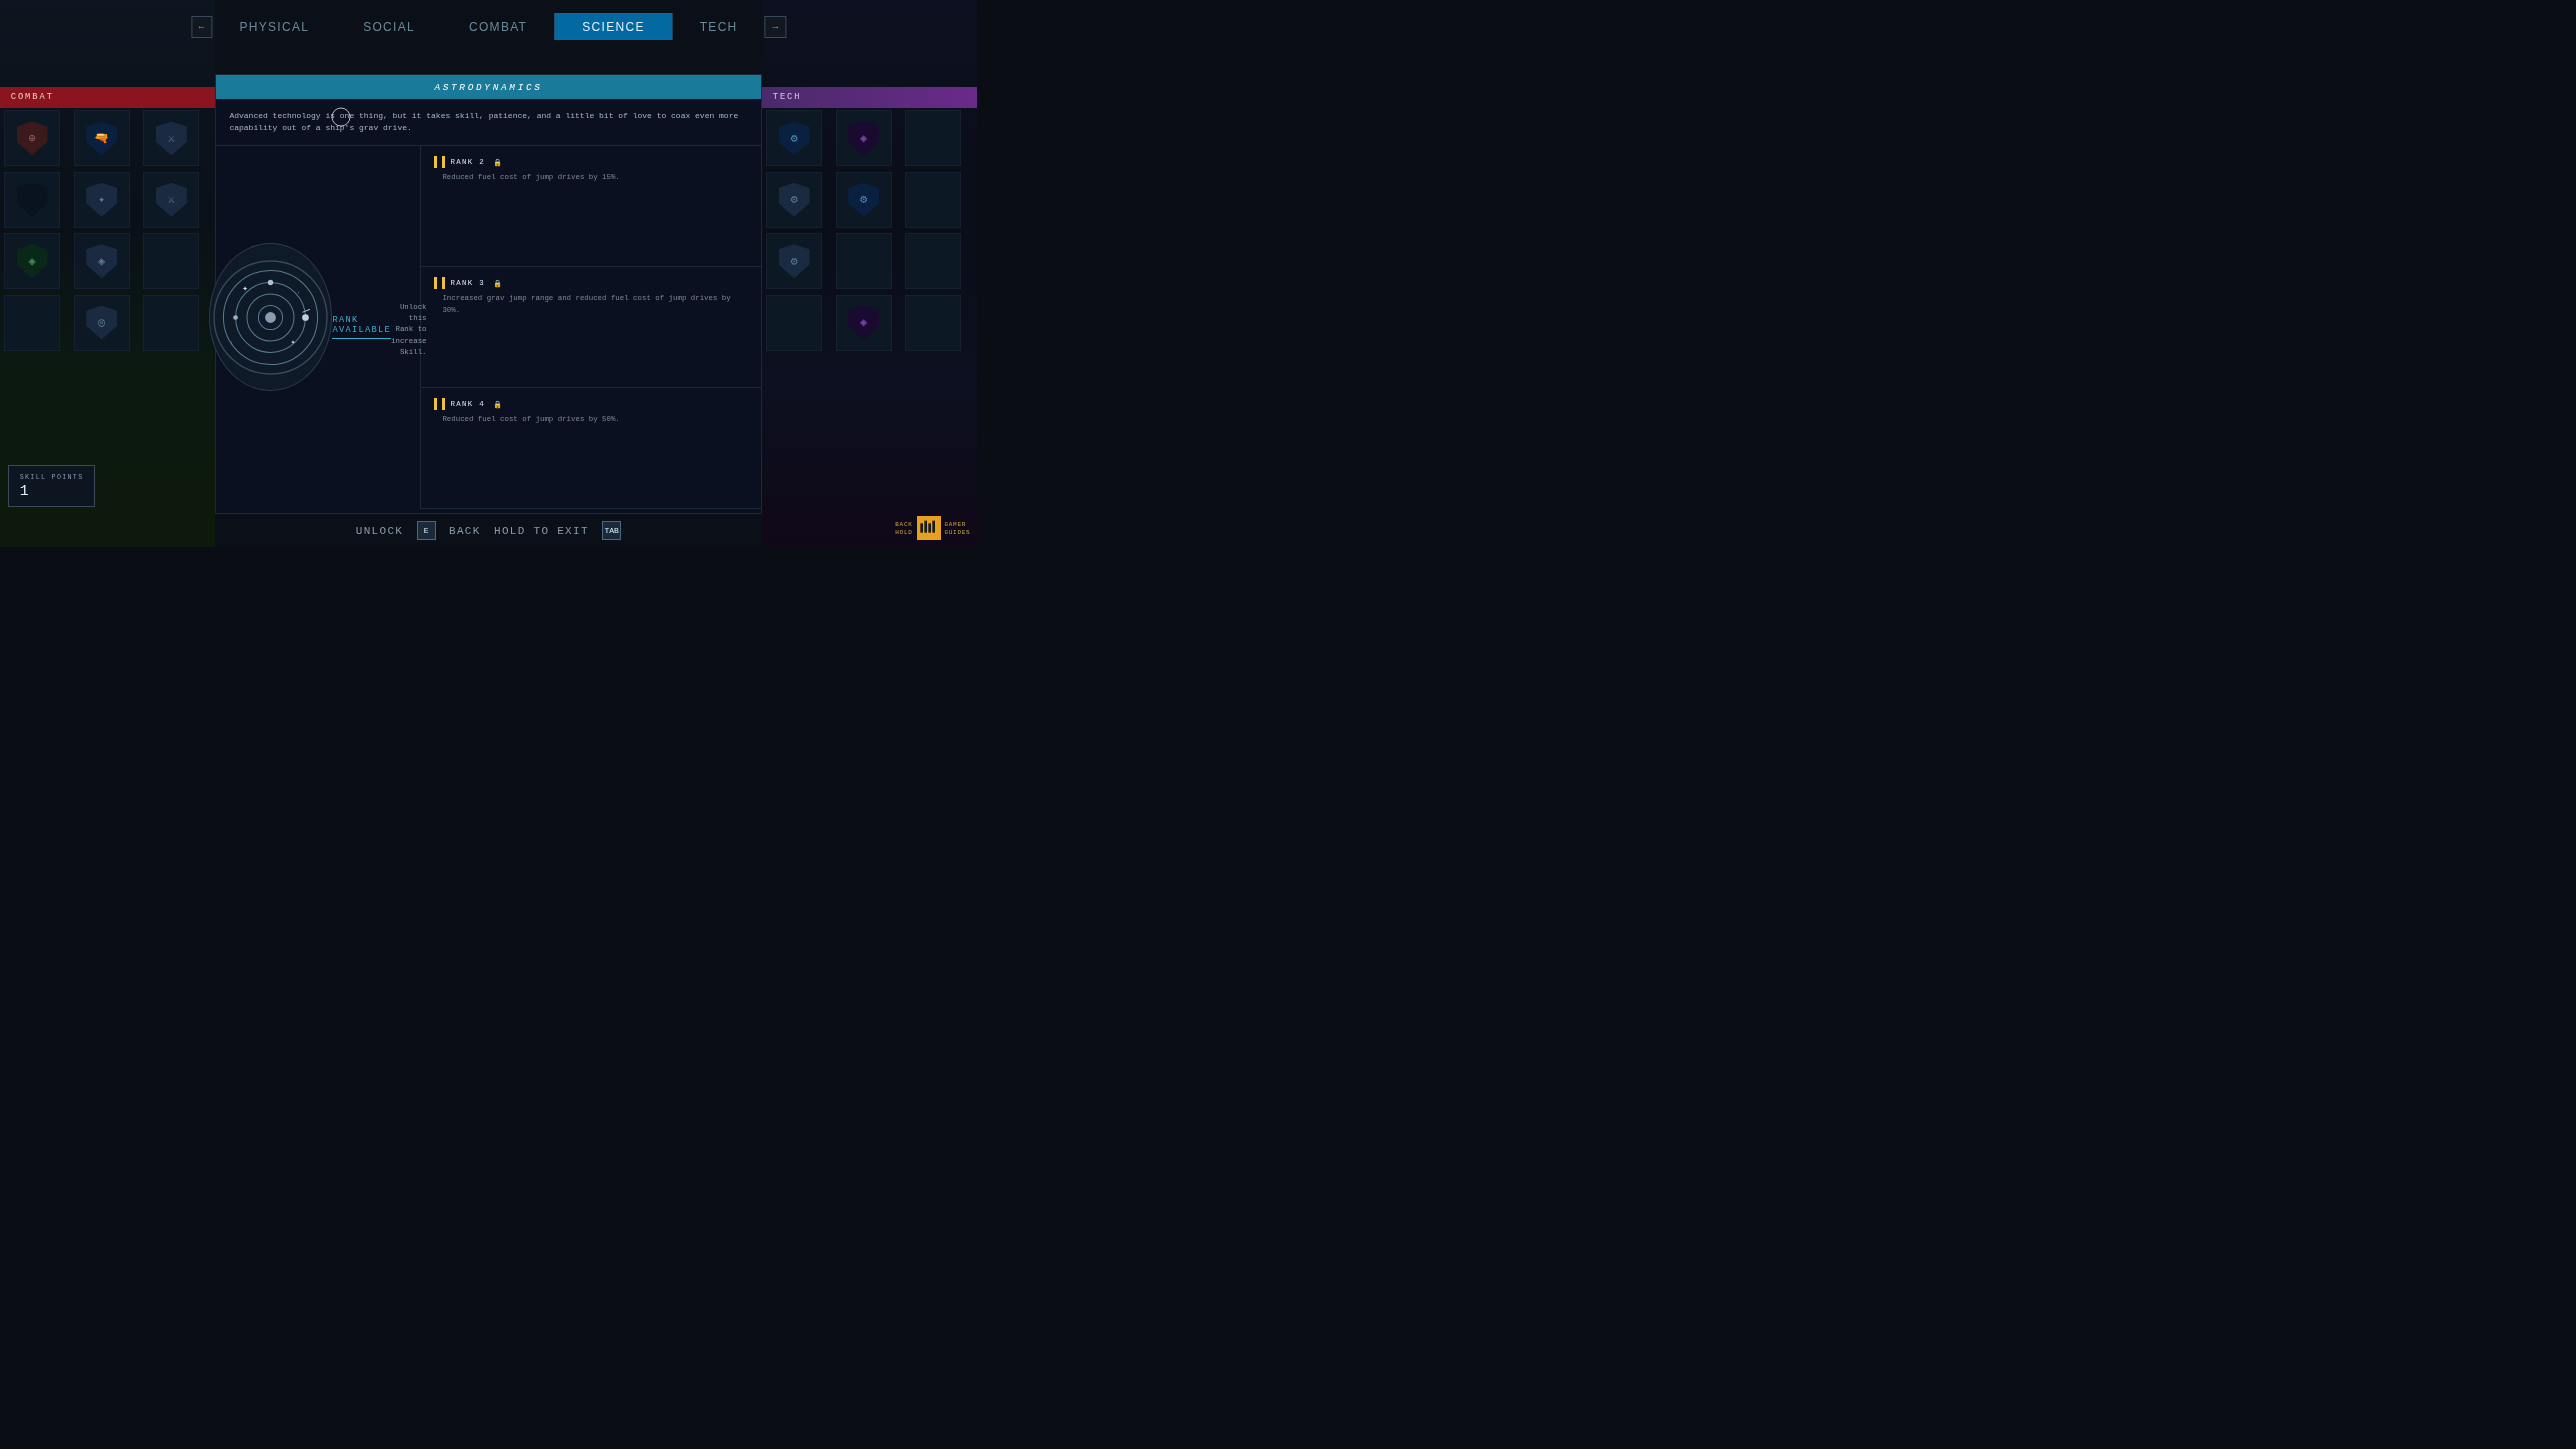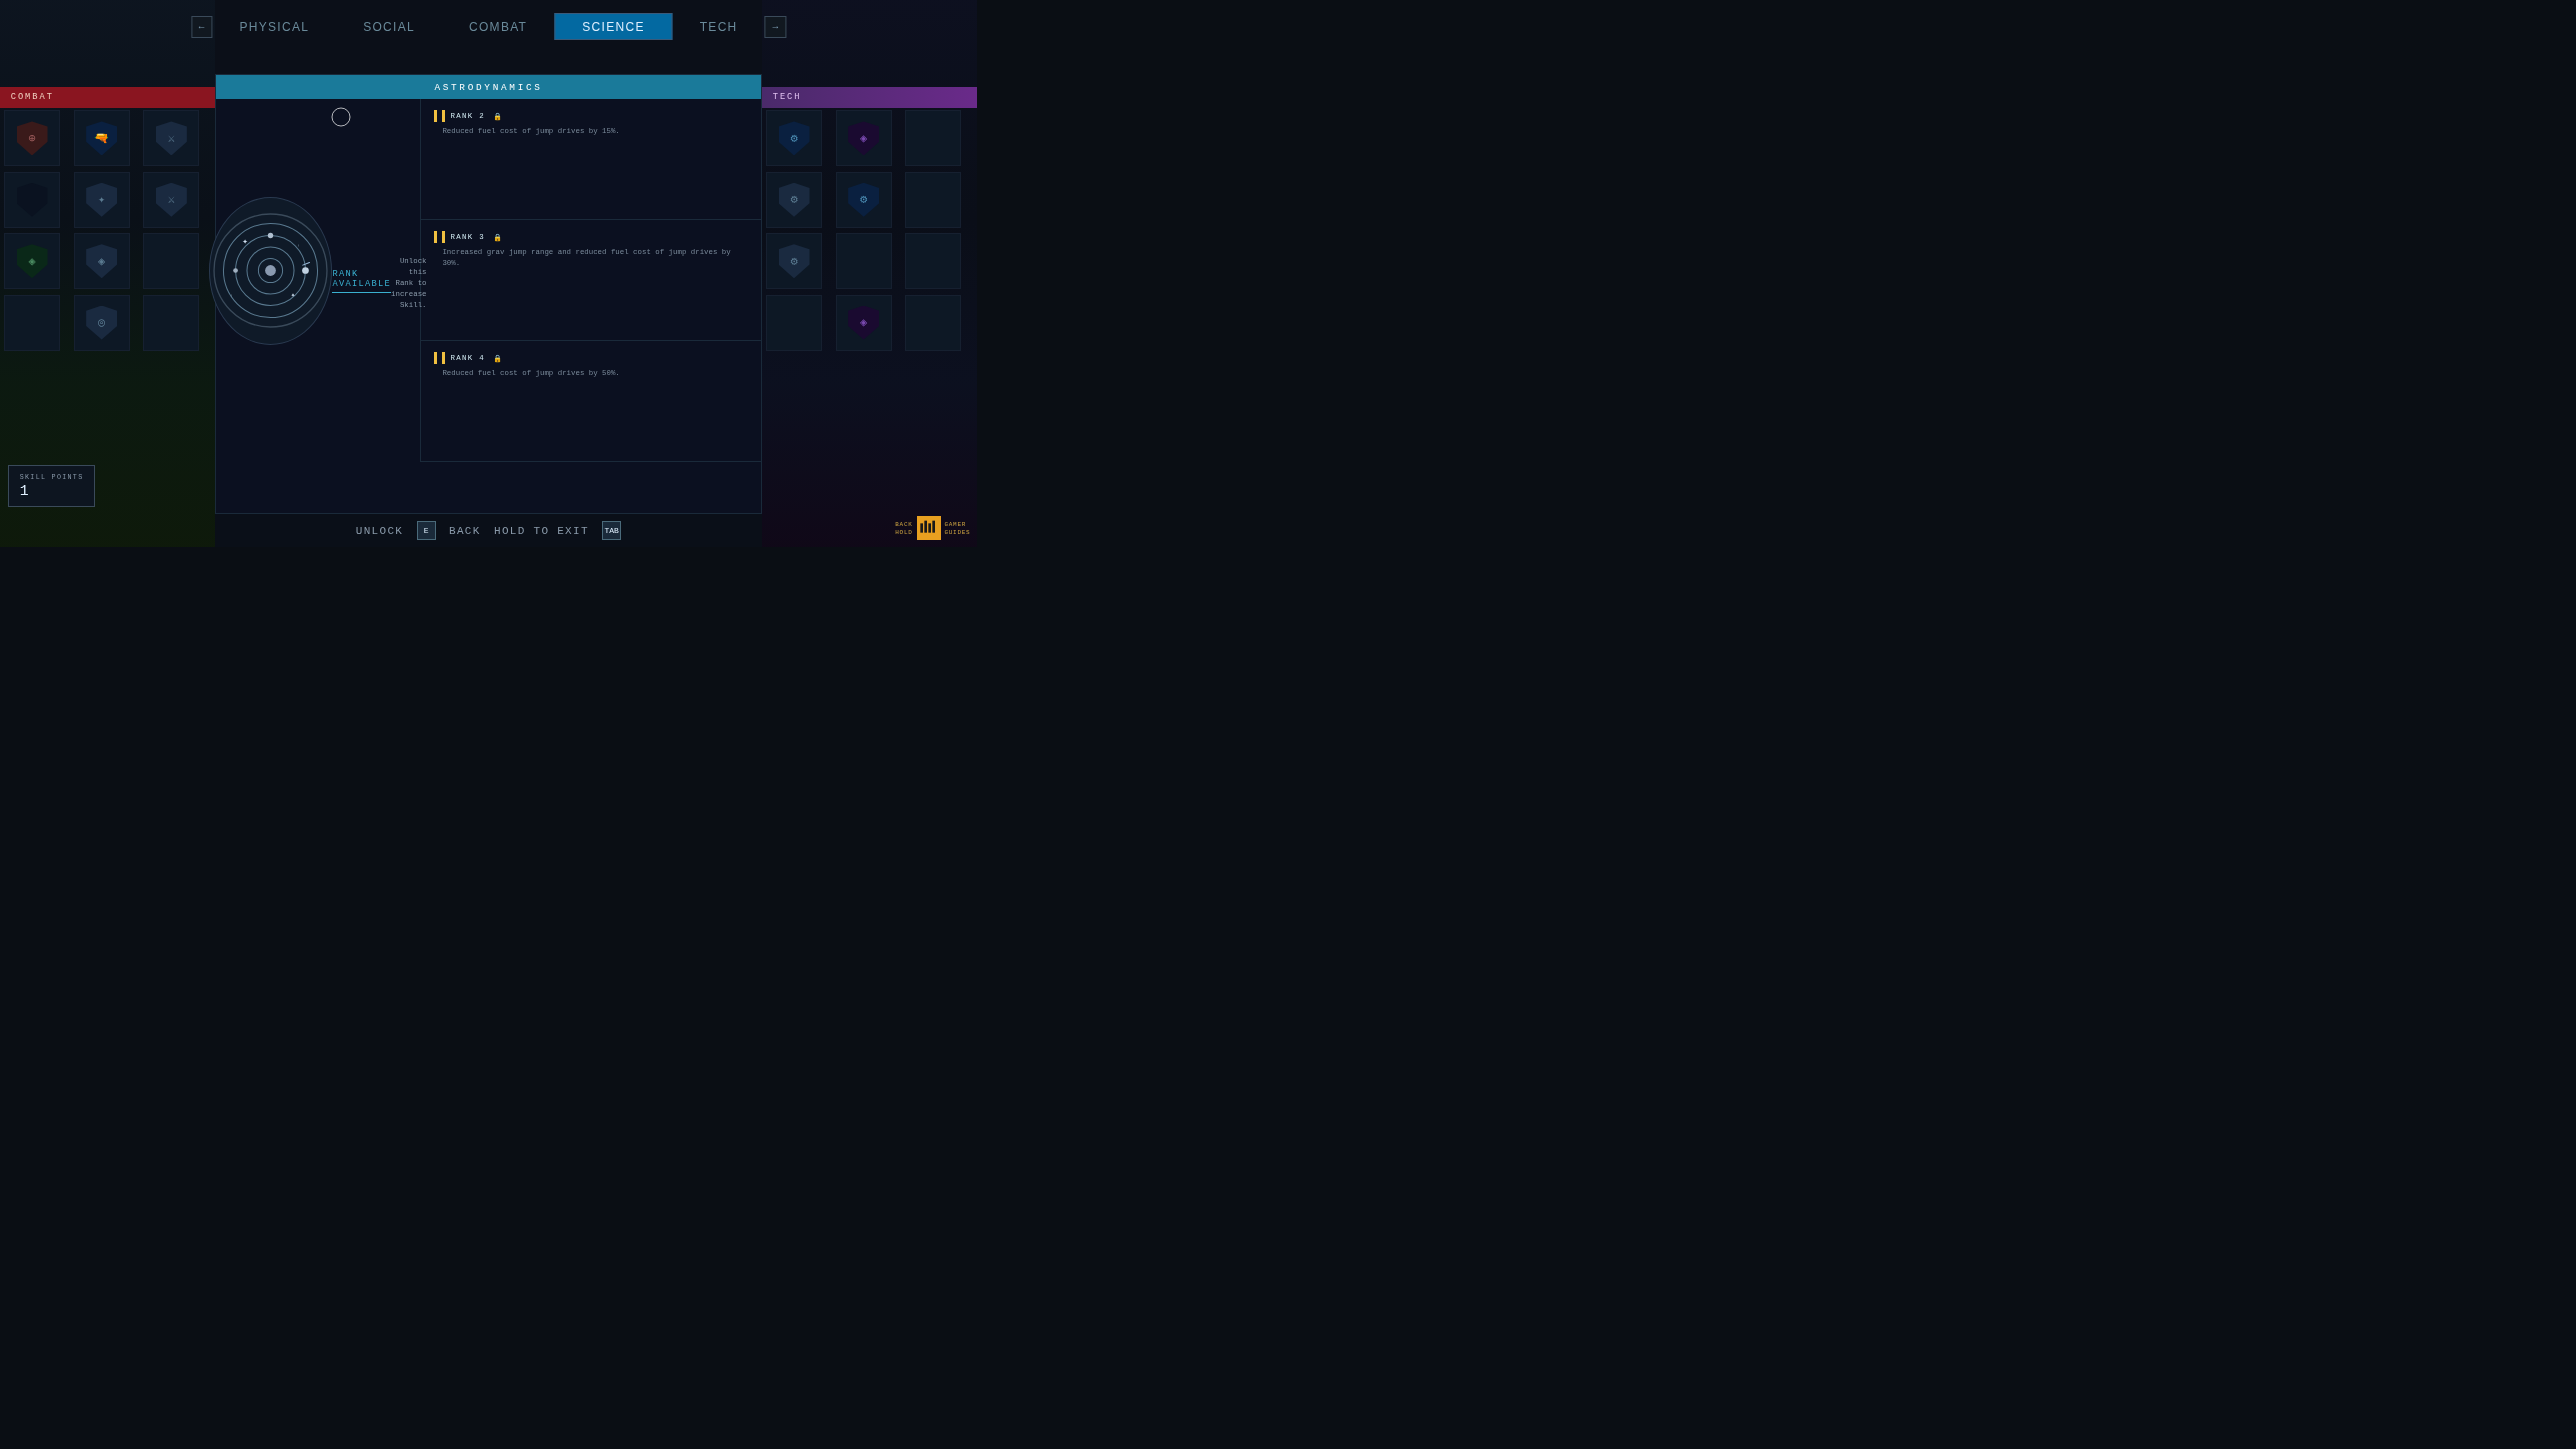--- a/index.html
+++ b/index.html
@@ -126,20 +126,21 @@
     }
 
     .skill-title-bar {
       background: #1a7a9a;
       padding: 6.7px 13.4px;
       text-align: center;
       font-family: 'Courier New', monospace;
       font-size: 9.4px;
       letter-spacing: 2.7px;
       color: #ffffff;
+      font-style: italic;
     }
 
     .skill-description {
       padding: 10.7px 13.4px;
       font-size: 8px;
       color: #a0b8c8;
       line-height: 1.5;
       border-bottom: 0.7px solid #1a2a3a;
     }
 
@@ -471,20 +472,21 @@
     <div class="s-cell empty"></div>
     <div class="s-cell">
       <div class="s-shield purplish">◈</div>
     </div>
     <div class="s-cell empty"></div>
   </div>
 </div>
 
 <div class="main-panel">
   <div class="skill-title-bar">ASTRODYNAMICS</div>
+  <div class="skill-description">Advanced technology is one thing, but it takes skill, patience, and a little bit of love to coax even more capability out of a ship's grav drive.</div>
 
   <div class="skill-content">
 
     <div class="skill-visual">
       <div class="skill-emblem">
 
         <svg class="orbital-svg" viewBox="0 0 180 180" xmlns="http://www.w3.org/2000/svg">
 
           <circle cx="90" cy="90" r="84" fill="none" stroke="#3a4a5a" stroke-width="2"></circle>
 

